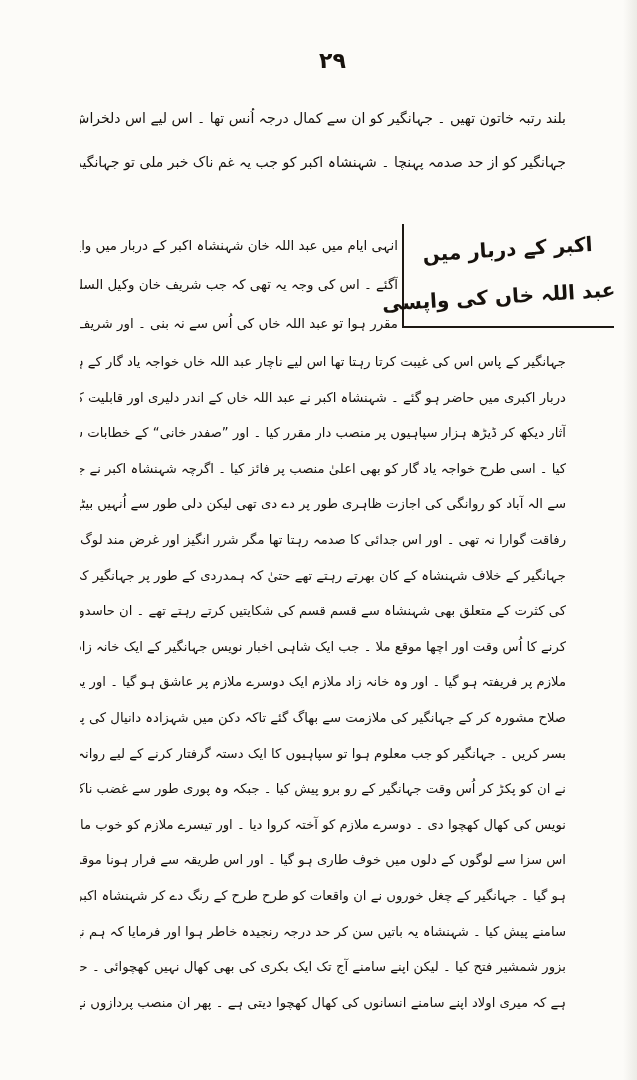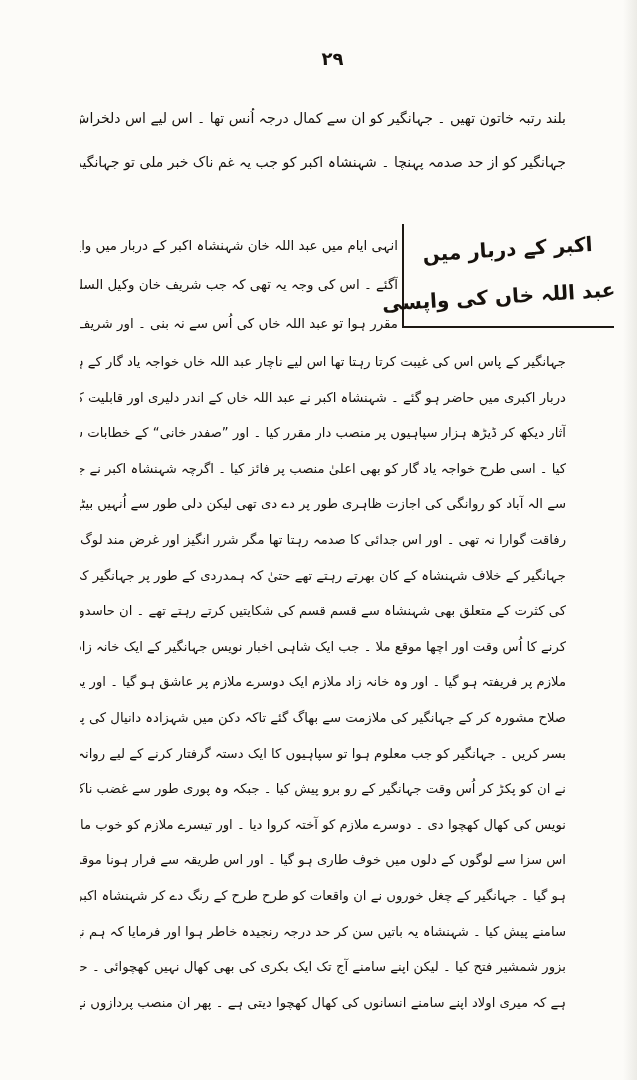--- a/index.html
+++ b/index.html
@@ -10,21 +10,21 @@
     background:#fcfbf8;
     background-image:linear-gradient(to left, #ecebe6 0px, #fcfbf8 14px),
                      linear-gradient(to bottom, #f6f5f1 0px, #fcfbf8 10px);
     color:#17120d;
     font-family:"DejaVu Sans", sans-serif;
     overflow:hidden;
   }
   .page-number{
     position:absolute;top:48px;left:0;width:100%;
     text-align:center;
-    font-size:18px;font-weight:bold;
+    font-size:22px;font-weight:bold;
     letter-spacing:1px;
     padding-left:28px;box-sizing:border-box;
   }
   .tline{
     direction:rtl;
     text-align:justify;
     text-align-last:justify;
     overflow:hidden;
     white-space:nowrap;
   }

